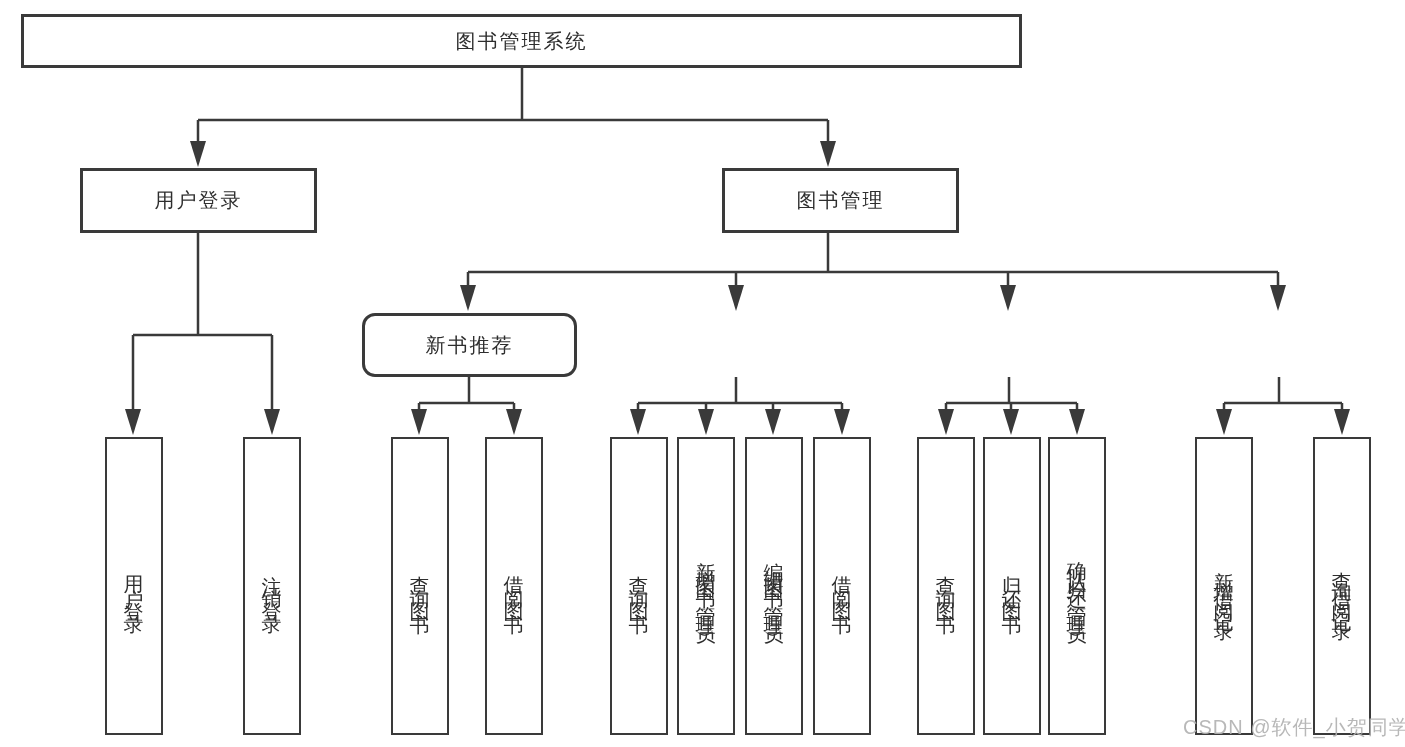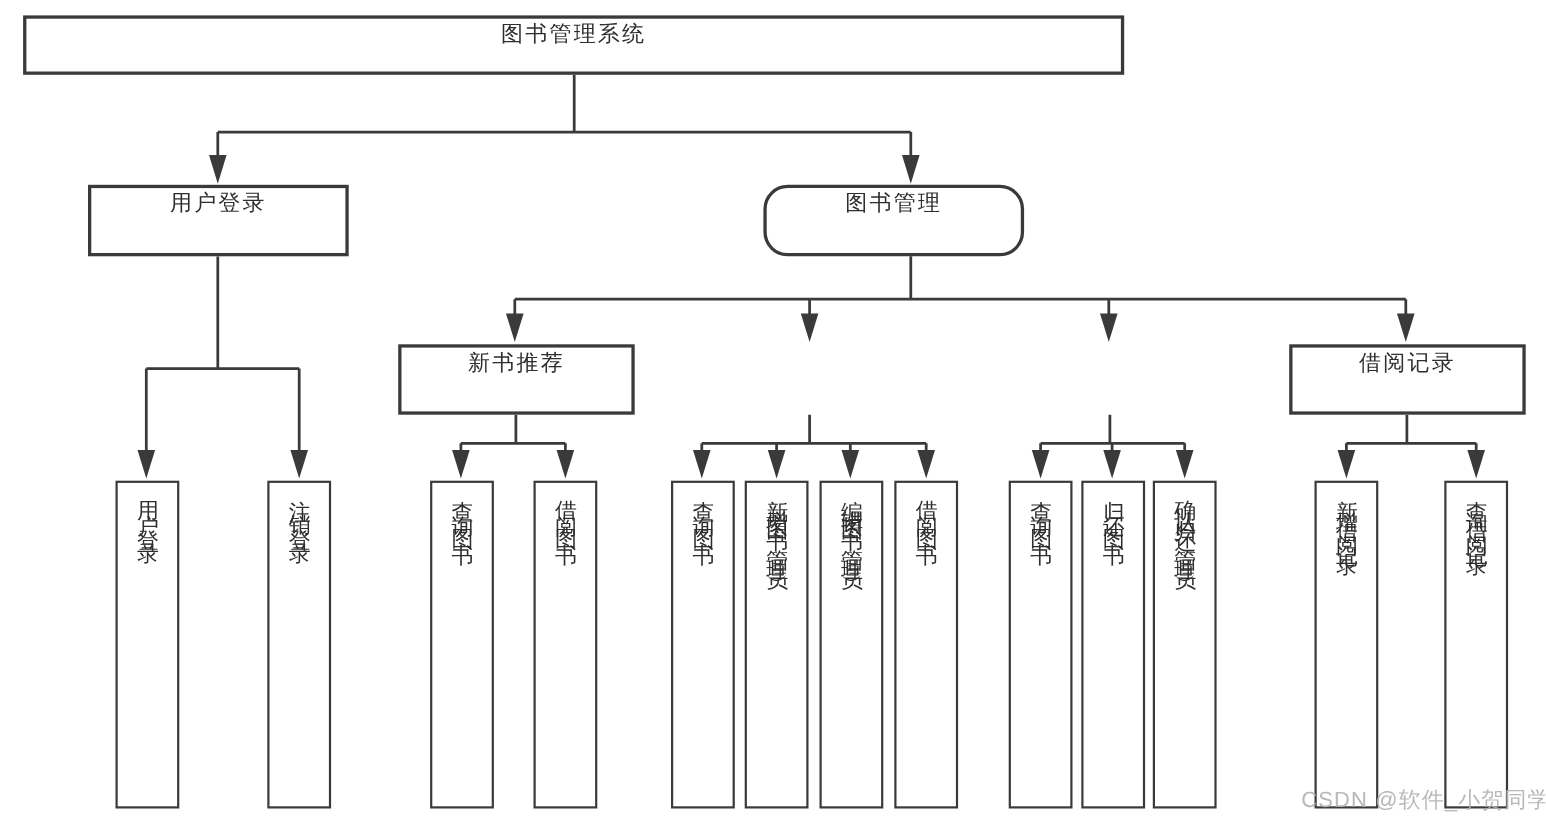--- a/index.html
+++ b/index.html
@@ -11,21 +11,21 @@
     overflow:hidden;
   }
   .wires{position:absolute;left:0;top:0;z-index:1;}
   .wires .ln{fill:none;stroke:#3a3a3a;stroke-width:2.5;}
   .wires .ah{fill:#3a3a3a;stroke:none;}
   .box{
     position:absolute;z-index:2;
     background:#ffffff;
     border:3px solid #3a3a3a;
     box-sizing:border-box;
-    display:flex;justify-content:center;
+    display:flex;align-items:center;justify-content:center;
   }
   .root{left:21px;top:14px;width:1001px;height:54px;}
   .l2{top:168px;width:237px;height:65px;}
   .l3{top:313px;width:215px;height:64px;}
   .leaf{top:437px;width:58px;height:298px;border-width:2.5px;}
   .lbl{
     font-size:20px;color:#2e2e2e;letter-spacing:2px;white-space:nowrap;
   }
   .vtext{
     writing-mode:vertical-rl;text-orientation:mixed;
@@ -103,29 +103,26 @@
     <path class="ah" d="M1334 409 h16 L1342 435 z"></path>
   </svg>
 
   <div class="box root">
     <span class="lbl">图书管理系统</span>
   </div>
 
   <div class="box l2" style="left:80px;">
     <span class="lbl">用户登录</span>
   </div>
-  <div class="box l2" style="left:694px;border-radius:22px;">
+  <div class="box l2" style="left:722px;">
     <span class="lbl">图书管理</span>
   </div>
 
-  <div class="box l3" style="left:362px;">
+  <div class="box l3" style="left:362px;border-radius:13px;">
     <span class="lbl">新书推荐</span>
-  </div>
-  <div class="box l3" style="left:1172px;">
-    <span class="lbl">借阅记录</span>
   </div>
 
   <div class="box leaf" style="left:105px;">
     <span class="vtext">用户登录</span>
   </div>
   <div class="box leaf" style="left:243px;">
     <span class="vtext">注销登录</span>
   </div>
 
   <div class="box leaf" style="left:391px;">

